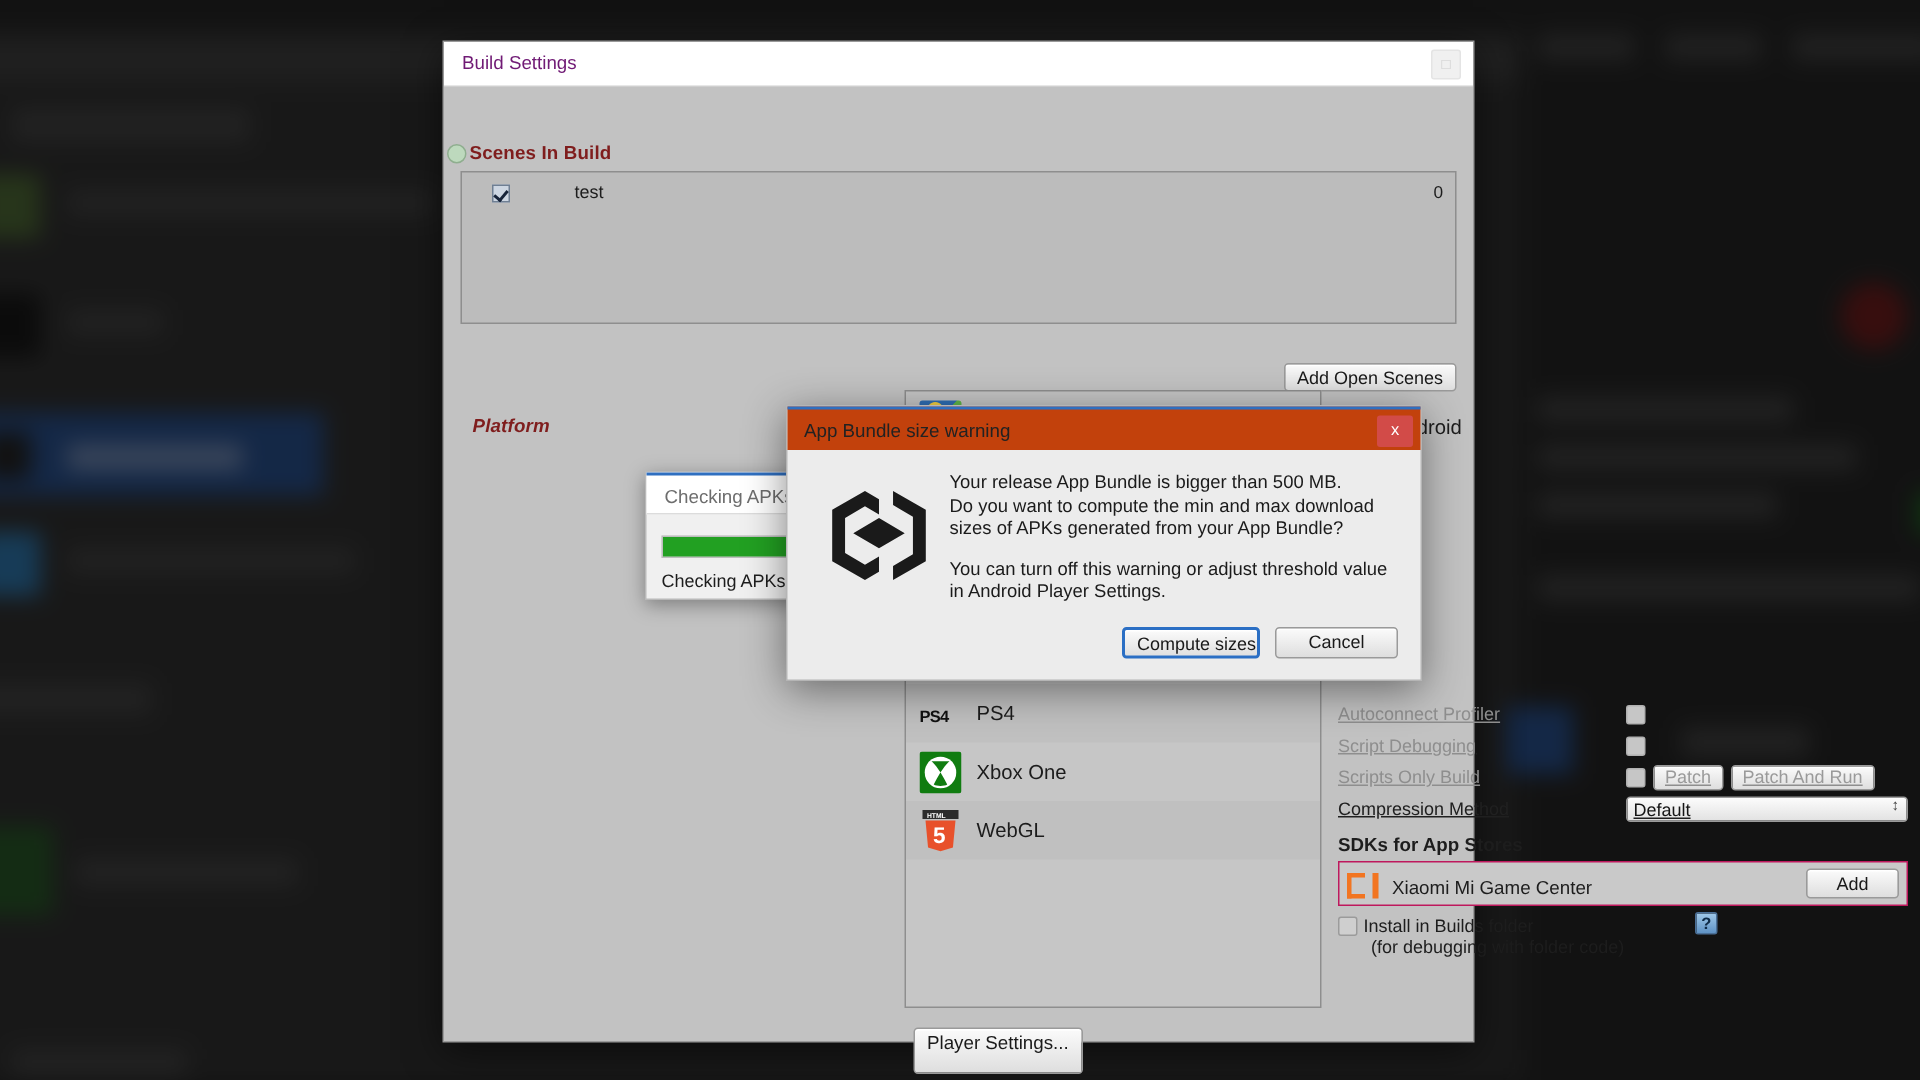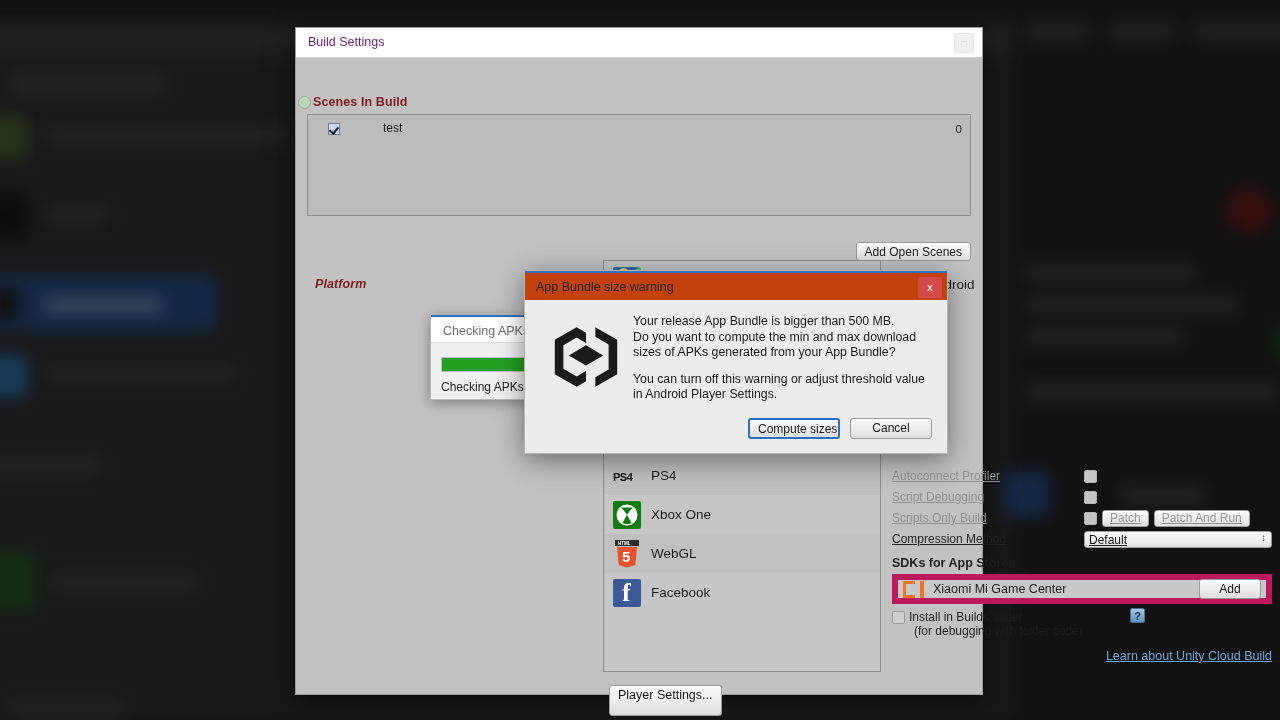--- a/index.html
+++ b/index.html
@@ -138,22 +138,22 @@
     border:1px solid #9a9a9a; border-radius:3px; position:relative;
     font-size:12px; padding:1px 4px; color:#151515;
   }
   .popup:after{
     content:"\2195"; position:absolute; right:5px; top:0px; font-size:10px; color:#4a4a4a;
   }
   .minibtn { height:17px; line-height:12px; margin-left:5px; font-size:12px; padding:1px 7px; }
 
   #sdk-head { font-weight:bold; font-size:12.5px; margin-top:7px; }
   #sdk-box {
-    margin-top:4px; height:30px; background:#c9c9c9; border:6px solid #be185d;
-    display:flex; align-items:center; padding:4px 5px;
+    margin-top:4px; height:30px; background:#c9c9c9; border:1px solid #be185d;
+    display:flex; align-items:flex-end; padding:4px 5px;
   }
   .mi-logo { width:21px; height:17px; margin-right:9px; position:relative; flex:0 0 auto;}
   .mi-logo:before{content:"";position:absolute;left:0;top:0;width:12px;height:17px;border:3px solid #f27521;border-right:none;box-sizing:border-box;}
   .mi-logo:after{content:"";position:absolute;right:0;top:0;width:4px;height:17px;background:#f27521;}
   #sdk-name { flex:1; font-size:12.5px; }
   #sdk-add { width:62px; height:20px; line-height:14px; }
 
   #install-row { margin-top:6px; position:relative; font-size:12px; display:flex; }
   #install-row .cbox { margin-right:4px; margin-top:1px; }
   #help-icon {
@@ -327,24 +327,20 @@
       <span class="plat-icon">
         <svg width="28" height="28" viewBox="0 0 28 28">
           <rect x="2" y="0" width="24" height="6" fill="#2b2b2b"></rect>
           <text x="5" y="5" font-family="Liberation Sans, sans-serif" font-size="4.5" font-weight="bold" fill="#fff">HTML</text>
           <path d="M4 7 L24 7 L22.3 25 L14 27.5 L5.7 25 Z" fill="#e8512b"></path>
           <text x="9" y="22" font-family="Liberation Sans, sans-serif" font-size="15" font-weight="bold" fill="#fff">5</text>
         </svg>
       </span>
       <span>WebGL</span>
     </div>
-    <div class="plat-row">
-      <span class="plat-icon ic-fb"></span>
-      <span>Facebook</span>
-    </div>
   </div>
 
   <div id="player-settings" class="btn">Player Settings...</div>
 
   <div id="right-panel">
 
     <div class="target-row">
       <span class="plat-icon ic-android"></span>
       <span>Android</span>
     </div>
@@ -383,23 +379,20 @@
 
     <div id="install-row">
       <span class="cbox"></span>
       <span>
         <span>Install in Builds folder</span><br>
         <span style="display:inline-block;margin-left:5px;">(for debugging with folder code)</span>
       </span>
       <span id="help-icon">?</span>
     </div>
 
-    <div id="cloud-link">
-      <span>Learn about Unity Cloud Build</span>
-    </div>
   </div>
 
 </div>
 
 <div id="apk-progress">
   <div class="pp-title">Checking APKs sizes</div>
   <div id="apk-bar-track">
     <div id="apk-bar-fill" style="width: 72%;"></div>
   </div>
   <div id="apk-status">Checking APKs sizes</div>

